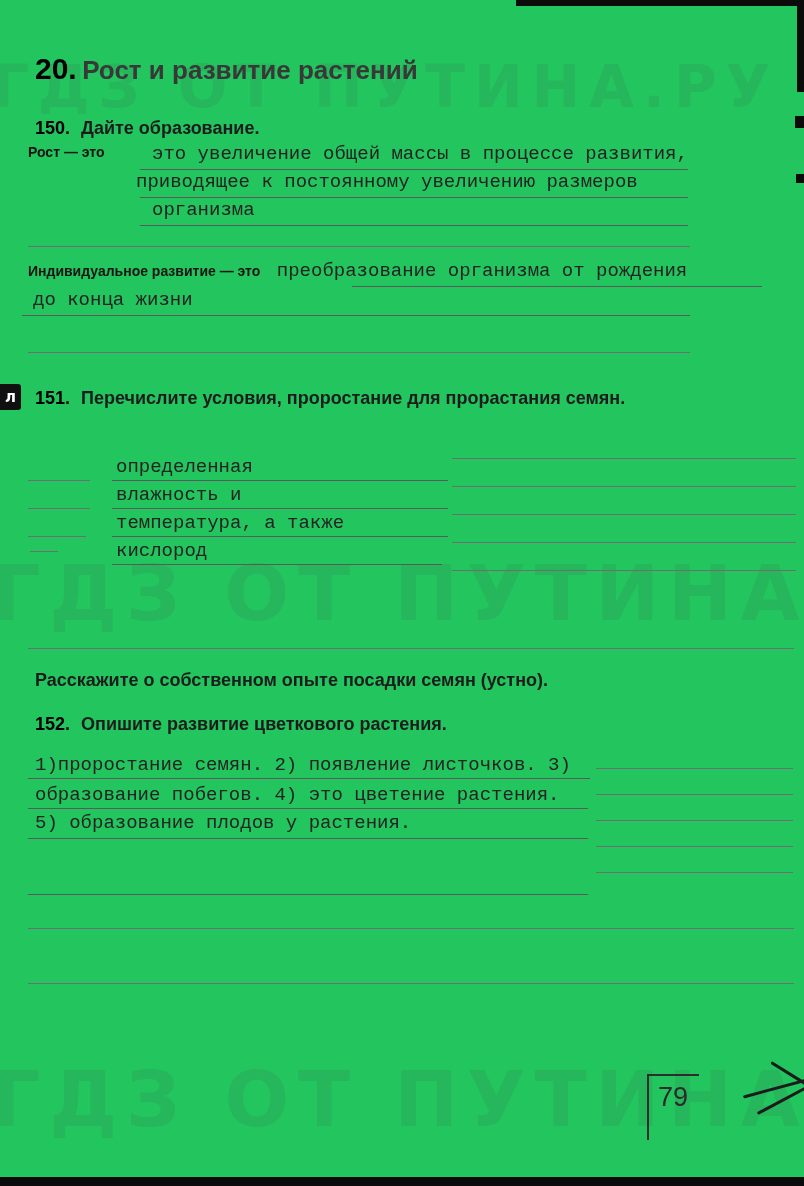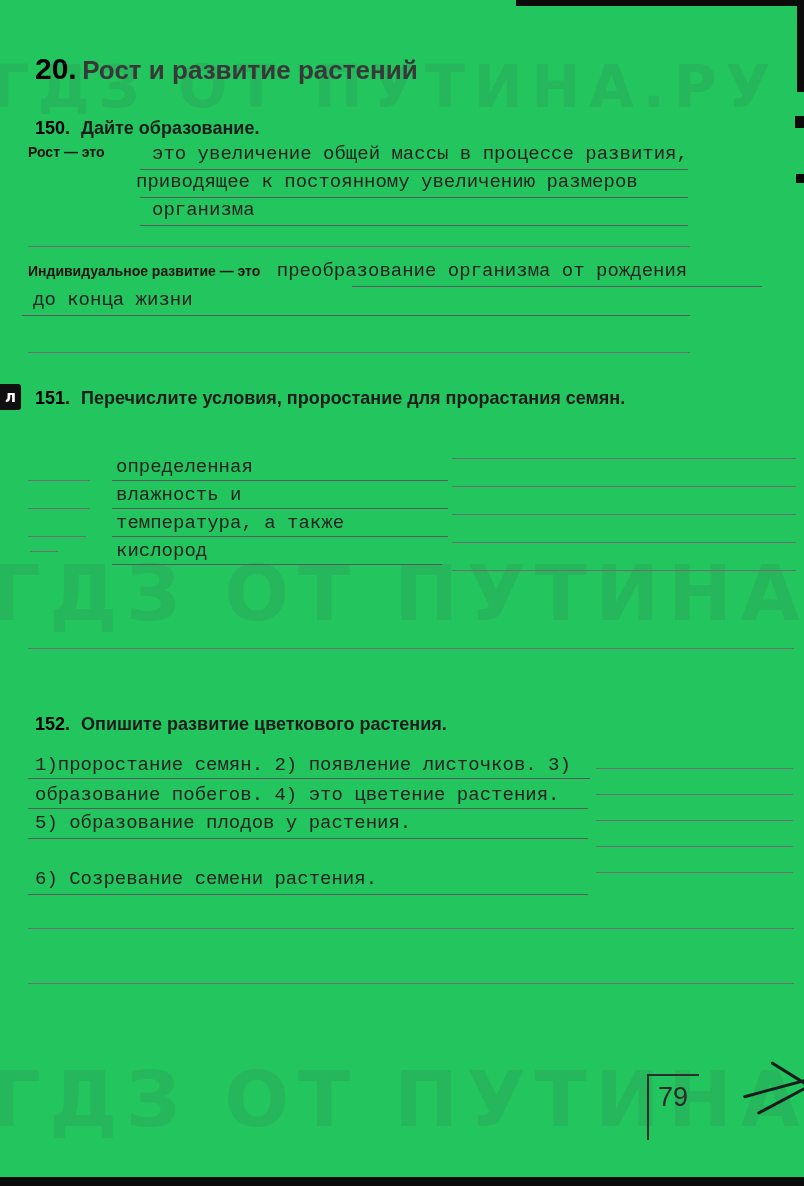--- a/index.html
+++ b/index.html
@@ -103,33 +103,33 @@
   <div class="line" style="left:30px;top:551px;width:28px;"></div>
 
   <div class="line" style="left:452px;top:458px;width:344px;"></div>
   <div class="line" style="left:452px;top:486px;width:344px;"></div>
   <div class="line" style="left:452px;top:514px;width:344px;"></div>
   <div class="line" style="left:452px;top:542px;width:344px;"></div>
   <div class="line" style="left:452px;top:570px;width:344px;"></div>
 
   <div class="line" style="left:28px;top:648px;width:766px;"></div>
 
+  <div class="abs printed" style="left:35px;top:670px;font-size:18px;font-weight:600;color:#1c1c1c;white-space:nowrap;">Расскажите о собственном опыте посадки семян (устно).</div>
 
   <div class="abs printed prompt" style="left:35px;top:714px;">
     <span class="num">152.</span>
     <span class="txt">Опишите развитие цветкового растения.</span>
   </div>
 
   <div class="abs answer" style="left:35px;top:754px;">1)проростание семян. 2) появление листочков. 3)</div>
   <div class="ansline" style="left:28px;top:778px;width:562px;"></div>
   <div class="abs answer" style="left:35px;top:784px;">образование побегов. 4) это цветение растения.</div>
   <div class="ansline" style="left:28px;top:808px;width:560px;"></div>
   <div class="abs answer" style="left:35px;top:812px;">5) образование плодов у растения.</div>
   <div class="ansline" style="left:28px;top:838px;width:560px;"></div>
-  <div class="abs answer" style="left:35px;top:868px;">6) Созревание семени растения.</div>
   <div class="ansline" style="left:28px;top:894px;width:560px;"></div>
 
   <div class="line" style="left:596px;top:768px;width:197px;"></div>
   <div class="line" style="left:596px;top:794px;width:197px;"></div>
   <div class="line" style="left:596px;top:820px;width:197px;"></div>
   <div class="line" style="left:596px;top:846px;width:197px;"></div>
   <div class="line" style="left:596px;top:872px;width:197px;"></div>
 
   <div class="line" style="left:28px;top:928px;width:766px;"></div>
   <div class="line" style="left:28px;top:983px;width:766px;"></div>

